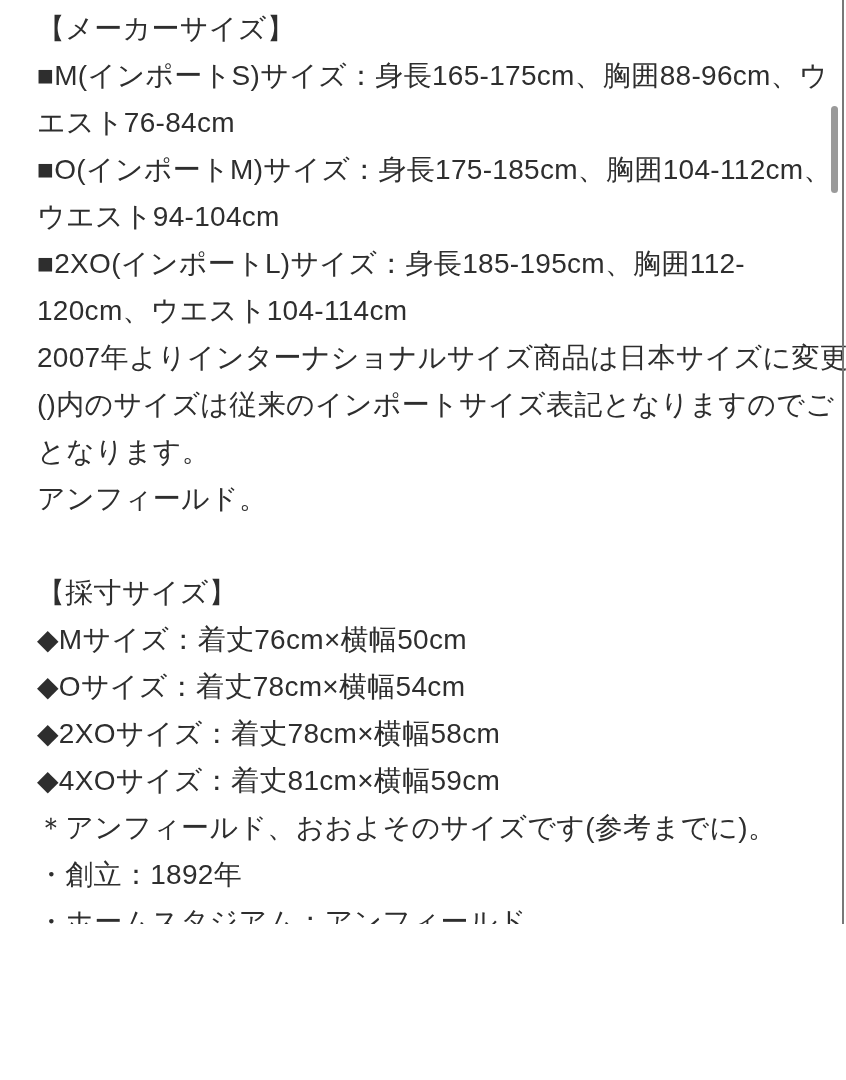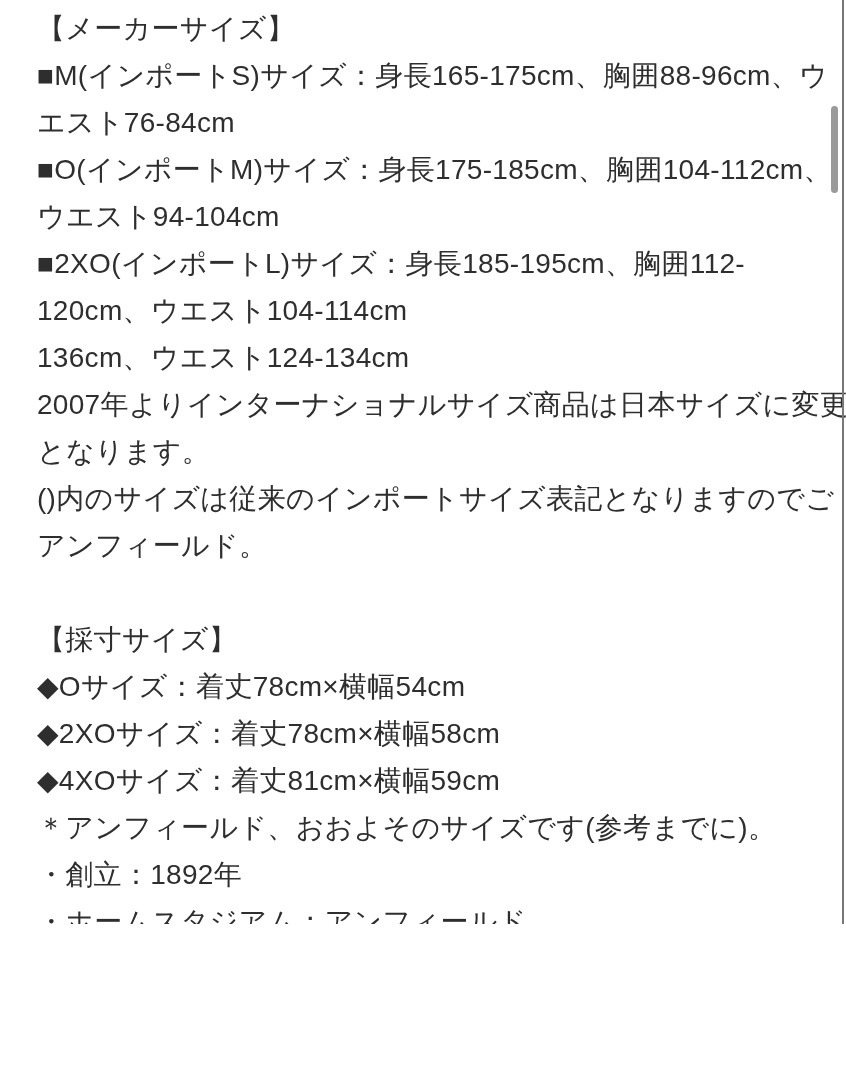--- a/index.html
+++ b/index.html
@@ -63,30 +63,30 @@
   <div class="text-content">
 
     <div class="line">【メーカーサイズ】</div>
 
     <div class="line">■M(インポートS)サイズ：身長165-175cm、胸囲88-96cm、ウ</div>
     <div class="line">エスト76-84cm</div>
     <div class="line">■O(インポートM)サイズ：身長175-185cm、胸囲104-112cm、</div>
     <div class="line">ウエスト94-104cm</div>
     <div class="line">■2XO(インポートL)サイズ：身長185-195cm、胸囲112-</div>
     <div class="line">120cm、ウエスト104-114cm</div>
-    <div class="line">136cm、ウエスト124-134cm</div>
     <div class="line">2007年よりインターナショナルサイズ商品は日本サイズに変更</div>
+    <div class="line">()内のサイズは従来のインポートサイズ表記となりますのでご</div>
     <div class="line">となります。</div>
-    <div class="line">()内のサイズは従来のインポートサイズ表記となりますのでご</div>
     <div class="line">アンフィールド。</div>
 
     <div class="spacer-line"></div>
 
     <div class="line">【採寸サイズ】</div>
 
+    <div class="line">◆Mサイズ：着丈76cm×横幅50cm</div>
     <div class="line">◆Oサイズ：着丈78cm×横幅54cm</div>
     <div class="line">◆2XOサイズ：着丈78cm×横幅58cm</div>
     <div class="line">◆4XOサイズ：着丈81cm×横幅59cm</div>
     <div class="line">＊アンフィールド、おおよそのサイズです(参考までに)。</div>
 
 
     <div class="line">・創立：1892年</div>
     <div class="line">・ホームスタジアム：アンフィールド</div>
 
   </div>

